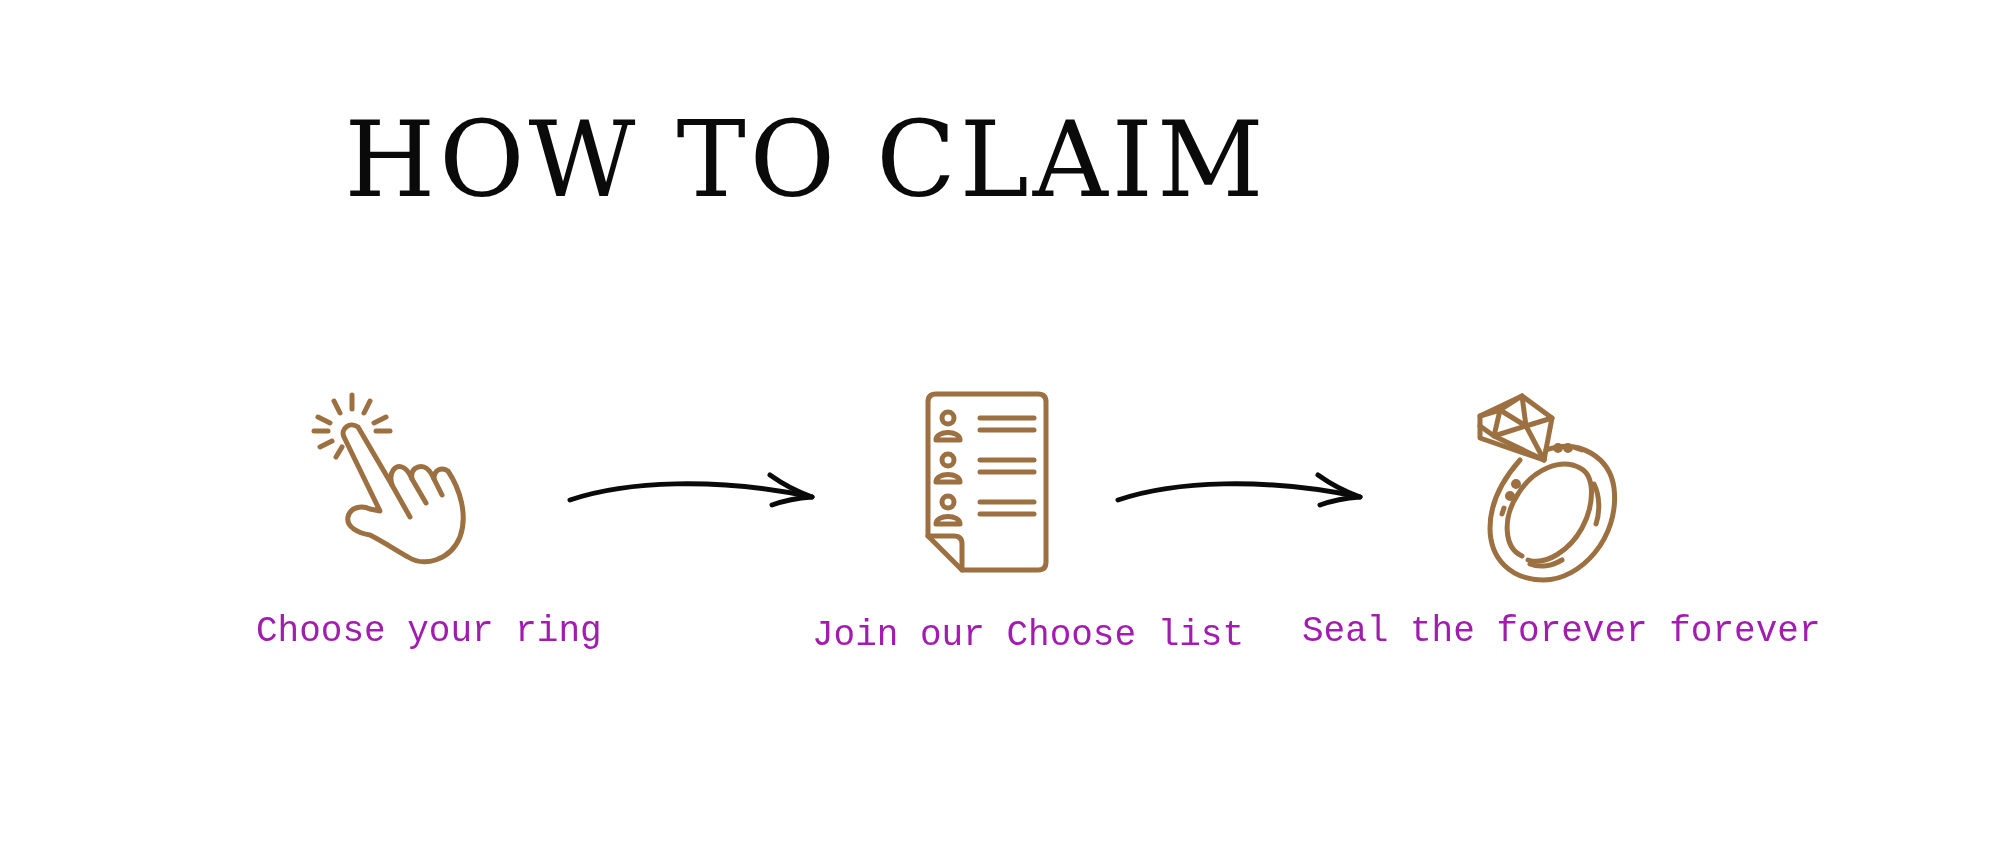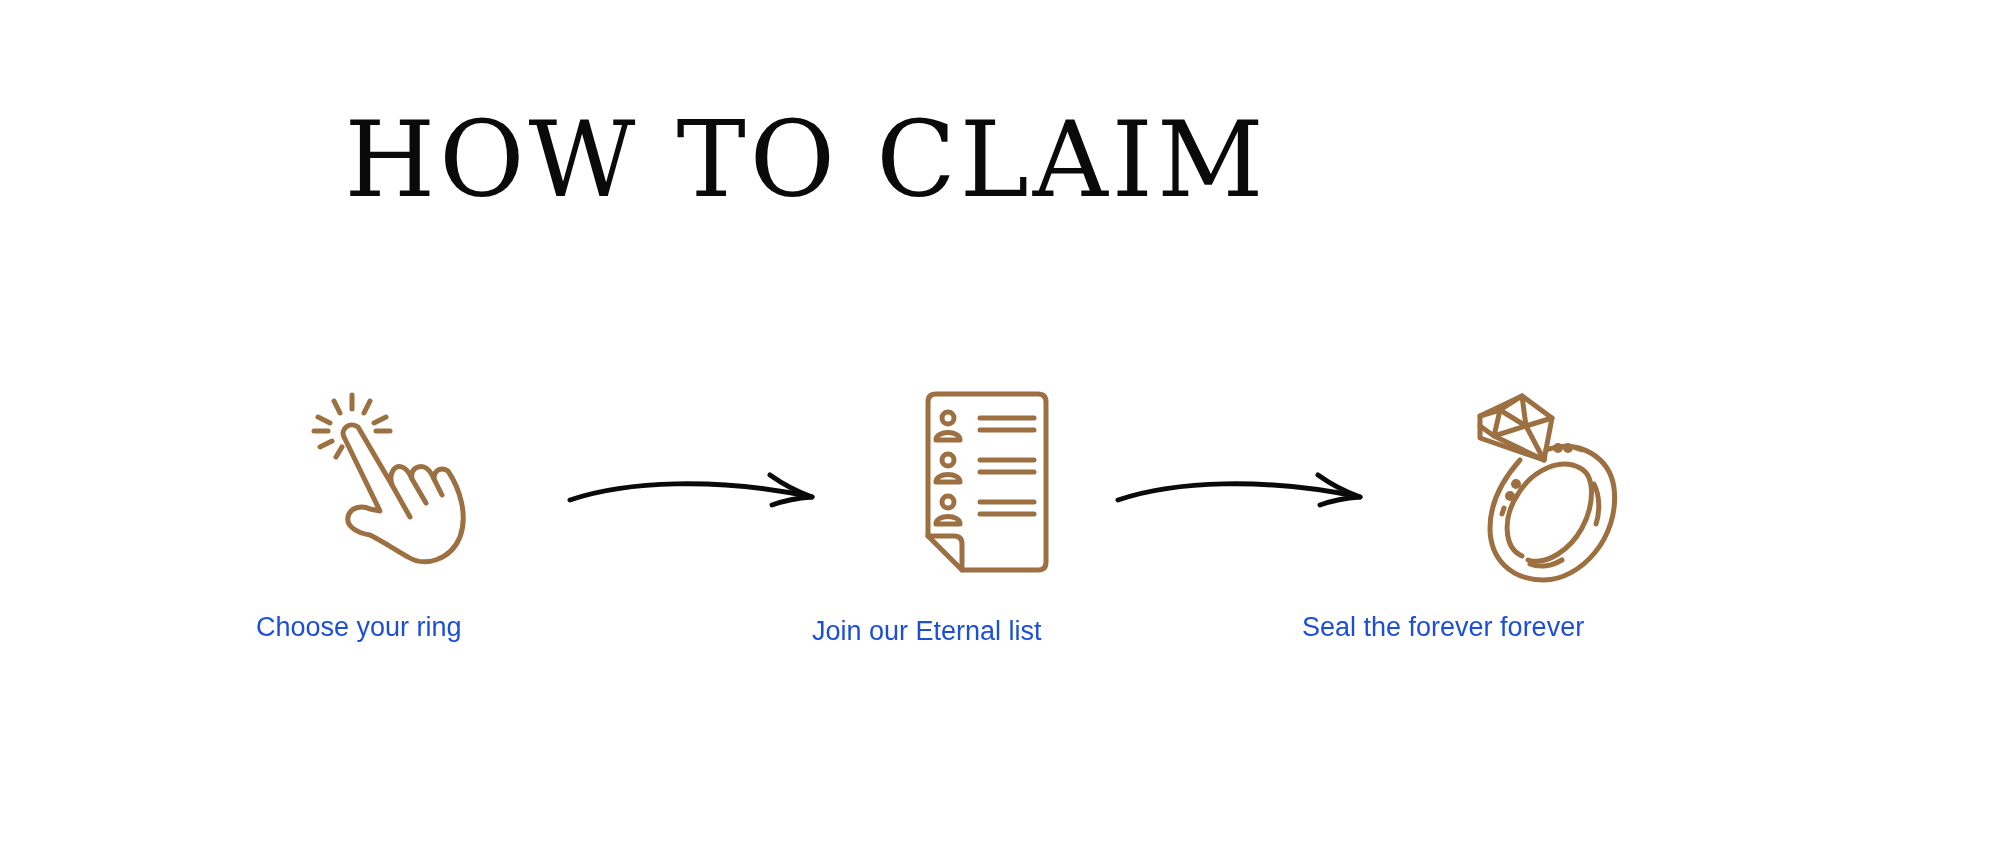--- a/index.html
+++ b/index.html
@@ -6,22 +6,22 @@
   body { width: 2000px; height: 857px; position: relative; overflow: hidden; }
   .title {
     position: absolute; left: 0; top: 108px; width: 1612px;
     text-align: center; font-family: "DejaVu Serif", serif;
     font-size: 104px; letter-spacing: 4px; color: #0a0a0a; line-height: 1;
     font-weight: normal; margin: 0;
   }
   .icon { position: absolute; }
   .arrow { position: absolute; }
   .caption {
-    position: absolute; font-family: Liberation Sans, sans-serif;
-    font-size: 27px; color: #1d4ed8; white-space: nowrap; line-height: 1;
+    position: absolute; font-family: Liberation Mono, monospace;
+    font-size: 36px; color: #a21caf; white-space: nowrap; line-height: 1;
   }
 </style>
 </head>
 <body>
 
 <h1 class="title">HOW TO CLAIM</h1>
 
 <div class="icon" style="left:300px;top:385px;width:180px;height:190px;">
   <svg width="180" height="190" viewBox="0 0 180 190" fill="none" stroke="#9C7040" stroke-width="5" stroke-linecap="round" stroke-linejoin="round">
 
@@ -96,14 +96,14 @@
     <circle cx="88" cy="60" r="2.5" fill="#9C7040"></circle>
     <circle cx="98" cy="60" r="2.5" fill="#9C7040"></circle>
     <path d="M106 60 L112 62"></path>
     <circle cx="46" cy="96" r="2.5" fill="#9C7040"></circle>
     <circle cx="40" cy="108" r="2.5" fill="#9C7040"></circle>
     <path d="M34 120 L32 126"></path>
   </svg>
 </div>
 
 <div class="caption" style="left:256px;top:614px;">Choose your ring</div>
-<div class="caption" style="left:812px;top:618px;">Join our Eternal list</div>
+<div class="caption" style="left:812px;top:618px;">Join our Choose list</div>
 <div class="caption" style="left:1302px;top:614px;">Seal the forever forever</div>
 
 </body></html>

